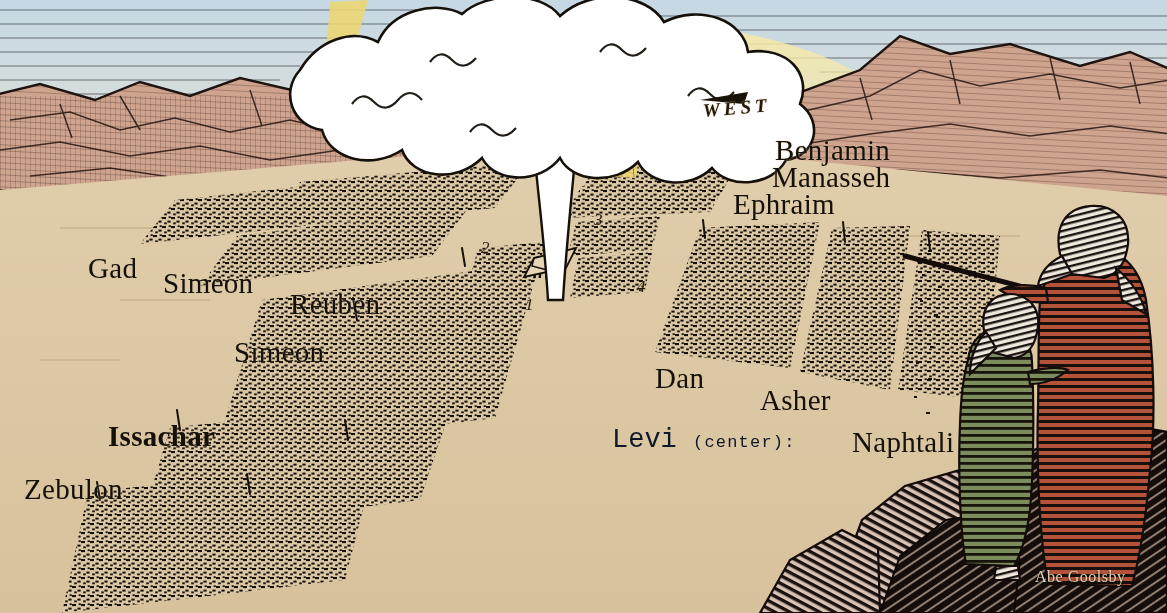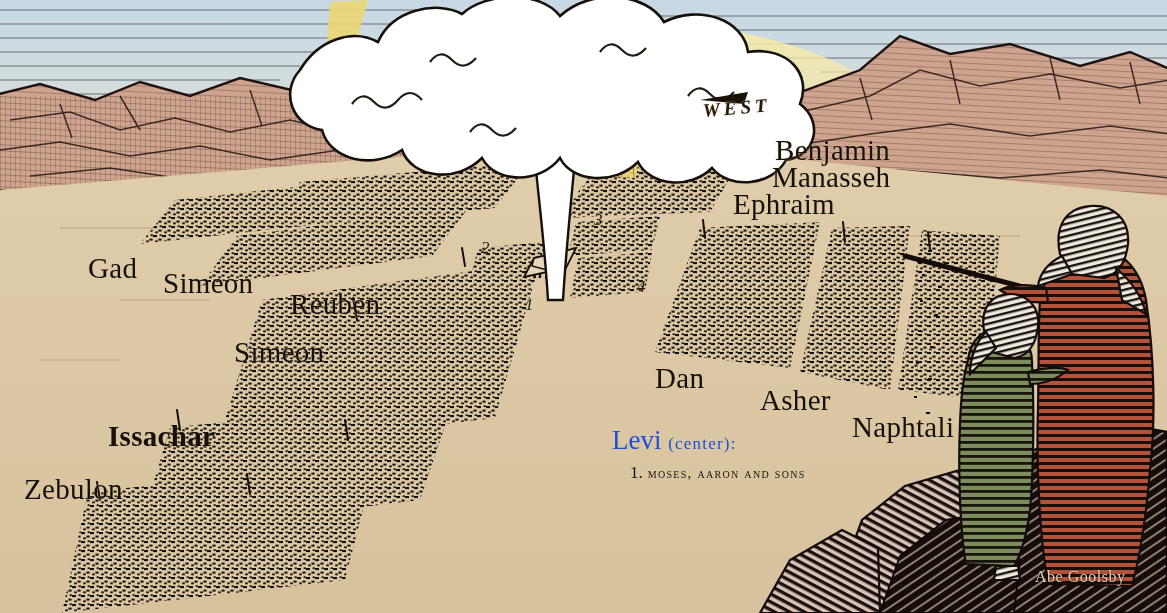--- a/index.html
+++ b/index.html
@@ -14,21 +14,21 @@
     font-family:"Liberation Serif", serif;font-weight:400;
     text-shadow:0 0 2px rgba(220,199,164,.85);
   }
   .tribe{font-size:29px;letter-spacing:.3px;}
   .num{font-size:17px;font-style:italic;color:#241a0c;}
   .west{
     font-size:19px;font-style:italic;letter-spacing:4px;font-weight:700;
     color:#241a0c;transform:rotate(-5deg);transform-origin:left center;
   }
   #legend{position:absolute;left:612px;top:425px;}
-  #legend .head{font-size:27px;color:#1d4ed8;}
+  #legend .head{font-size:27px;color:#0f172a;font-family:Liberation Mono, monospace;}
   #legend .head .ctr{font-size:17px;letter-spacing:1.2px;}
   #legend ol{margin:7px 0 0 0;padding:0 0 0 18px;list-style:none;}
   #legend li{
     font-size:14.5px;letter-spacing:1.3px;color:#1a1208;
     margin-bottom:7.5px;font-variant:small-caps;text-transform:lowercase;
   }
   #legend li .n{font-size:17px;letter-spacing:0;font-variant:normal;}
   #sig{
     position:absolute;left:1035px;top:568px;color:#e4d6bb;
     font-size:16px;font-family:"Liberation Serif", serif;letter-spacing:.5px;
@@ -275,35 +275,31 @@
   <div class="lbl tribe" style="left:163px; top:267px;">Simeon</div>
   <div class="lbl tribe" style="left:290px; top:288px;">Reuben</div>
   <div class="lbl tribe" style="left:234px; top:336px;">Simeon</div>
   <div class="lbl tribe" style="left:108px; top:420px;font-weight:bold;">Issachar</div>
   <div class="lbl tribe" style="left:24px;  top:473px;">Zebulon</div>
   <div class="lbl tribe" style="left:775px; top:134px;">Benjamin</div>
   <div class="lbl tribe" style="left:772px; top:161px;">Manasseh</div>
   <div class="lbl tribe" style="left:733px; top:188px;">Ephraim</div>
   <div class="lbl tribe" style="left:655px; top:362px;">Dan</div>
   <div class="lbl tribe" style="left:760px; top:384px;">Asher</div>
-  <div class="lbl tribe" style="left:852px; top:411px;font-family:Liberation Serif, serif;">Naphtali</div>
+  <div class="lbl tribe" style="left:852px; top:426px;font-family:Liberation Serif, serif;">Naphtali</div>
 
   <div class="lbl num" style="left:525px; top:295px;">1</div>
   <div class="lbl num" style="left:481px; top:238px;">2</div>
   <div class="lbl num" style="left:594px; top:210px;">3</div>
   <div class="lbl num" style="left:637px; top:277px;">4</div>
 
   <div id="legend">
     <div class="head">
       <span>Levi</span>
       <span class="ctr">(center):</span>
     </div>
     <ol>
-      <li>
-        <span class="n">1.</span>
-        <span>moses, aaron and sons</span>
-      </li>
     </ol>
   </div>
 
   <div id="sig">Abe Goolsby</div>
 
 </div>
 
 </body></html>

